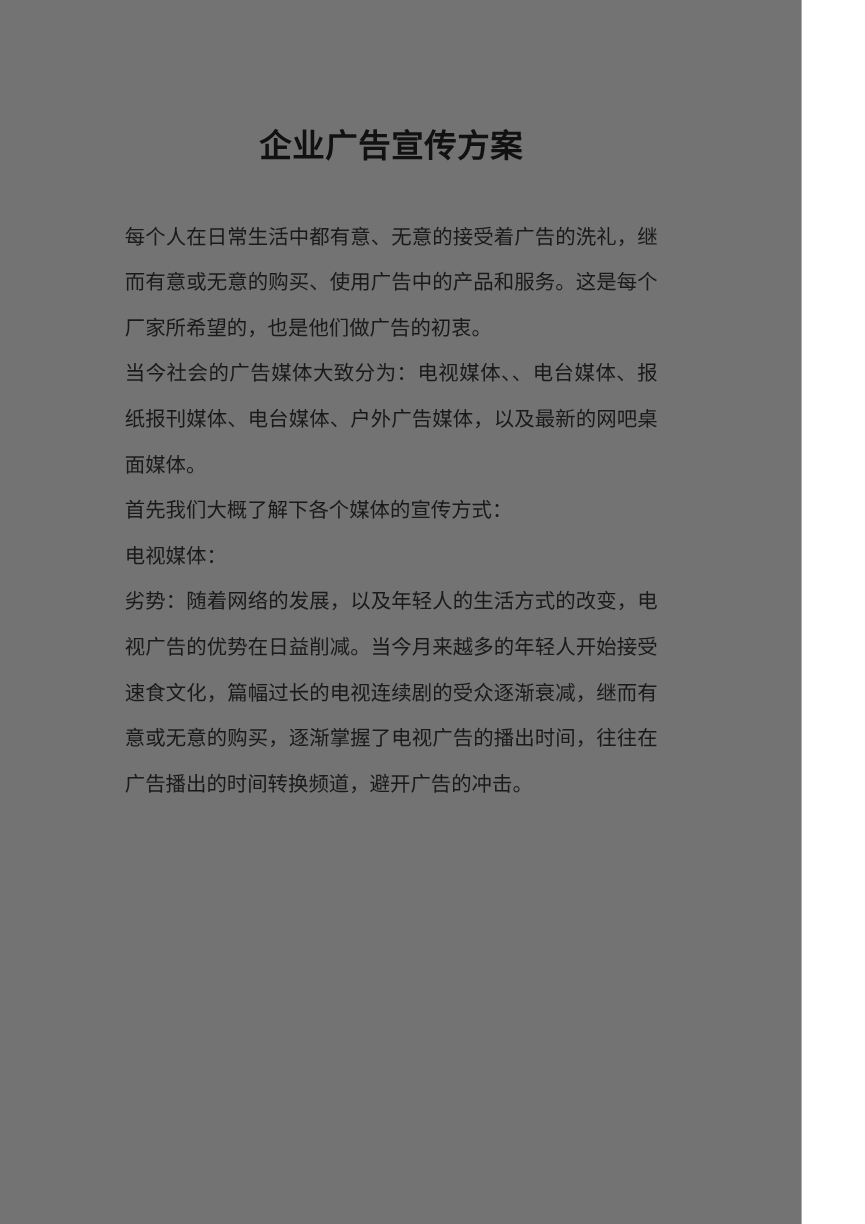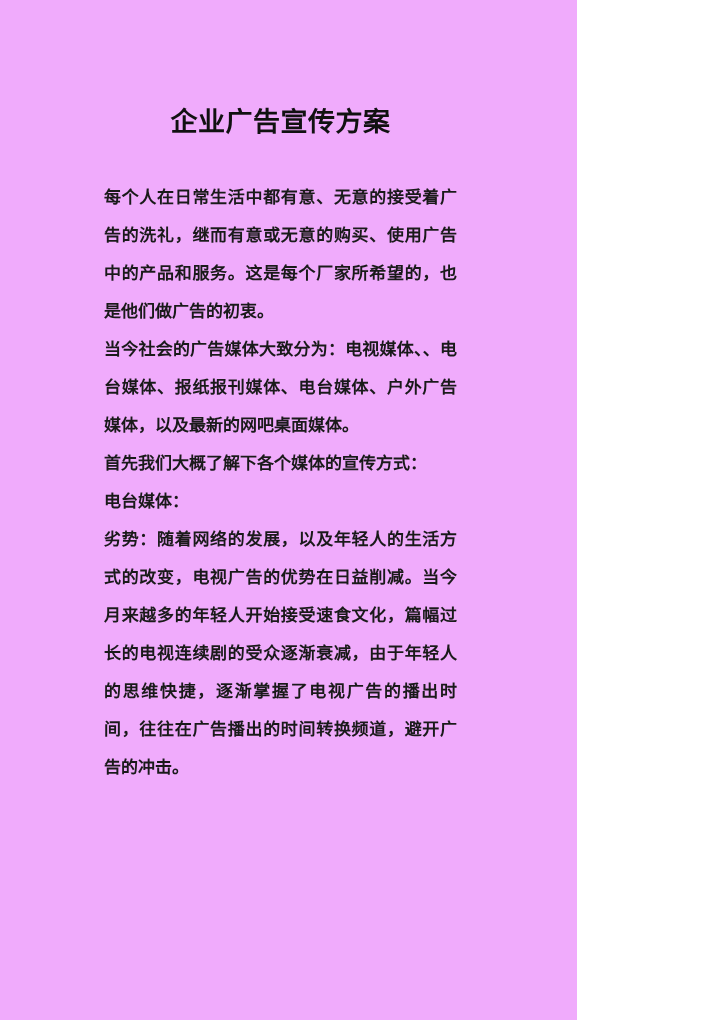--- a/index.html
+++ b/index.html
@@ -2,57 +2,56 @@
 <html lang="zh-CN"><head>
 <meta charset="utf-8">
 <style>
   html, body {
     margin: 0;
     padding: 0;
     background: #ffffff;
   }
   .page {
     position: relative;
-    width: 577px;
+    width: 668px;
     height: 1020px;
-    background: #f0abfc;
+    background: #737373;
     overflow: hidden;
     box-sizing: border-box;
     padding: 86px 120px 0 104px;
     color: #1a1a1a;
   }
   .doc-title {
     font-family: "Liberation Serif", "DejaVu Serif", serif;
     font-weight: bold;
     font-size: 27px;
     line-height: 36px;
     text-align: center;
     color: #111111;
     letter-spacing: 0.5px;
   }
   .doc-body {
     margin-top: 39px;
     font-family: "Liberation Sans", "DejaVu Sans", sans-serif;
     font-size: 17px;
     line-height: 38px;
-    font-weight: bold;
   }
   .doc-paragraph {
     margin: 0;
     text-align: justify;
     text-justify: inter-ideograph;
     word-break: break-all;
   }
 </style>
 </head>
 <body>
 
 <div class="page">
   <h1 class="doc-title">企业广告宣传方案</h1>
 
   <div class="doc-body">
     <p class="doc-paragraph">每个人在日常生活中都有意、无意的接受着广告的洗礼，继而有意或无意的购买、使用广告中的产品和服务。这是每个厂家所希望的，也是他们做广告的初衷。</p>
     <p class="doc-paragraph">当今社会的广告媒体大致分为：电视媒体、、电台媒体、报纸报刊媒体、电台媒体、户外广告媒体，以及最新的网吧桌面媒体。</p>
     <p class="doc-paragraph">首先我们大概了解下各个媒体的宣传方式：</p>
-    <p class="doc-paragraph">电台媒体：</p>
-    <p class="doc-paragraph">劣势：随着网络的发展，以及年轻人的生活方式的改变，电视广告的优势在日益削减。当今月来越多的年轻人开始接受速食文化，篇幅过长的电视连续剧的受众逐渐衰减，由于年轻人的思维快捷，逐渐掌握了电视广告的播出时间，往往在广告播出的时间转换频道，避开广告的冲击。</p>
+    <p class="doc-paragraph">电视媒体：</p>
+    <p class="doc-paragraph">劣势：随着网络的发展，以及年轻人的生活方式的改变，电视广告的优势在日益削减。当今月来越多的年轻人开始接受速食文化，篇幅过长的电视连续剧的受众逐渐衰减，继而有意或无意的购买，逐渐掌握了电视广告的播出时间，往往在广告播出的时间转换频道，避开广告的冲击。</p>
   </div>
 </div>
 
 </body></html>

